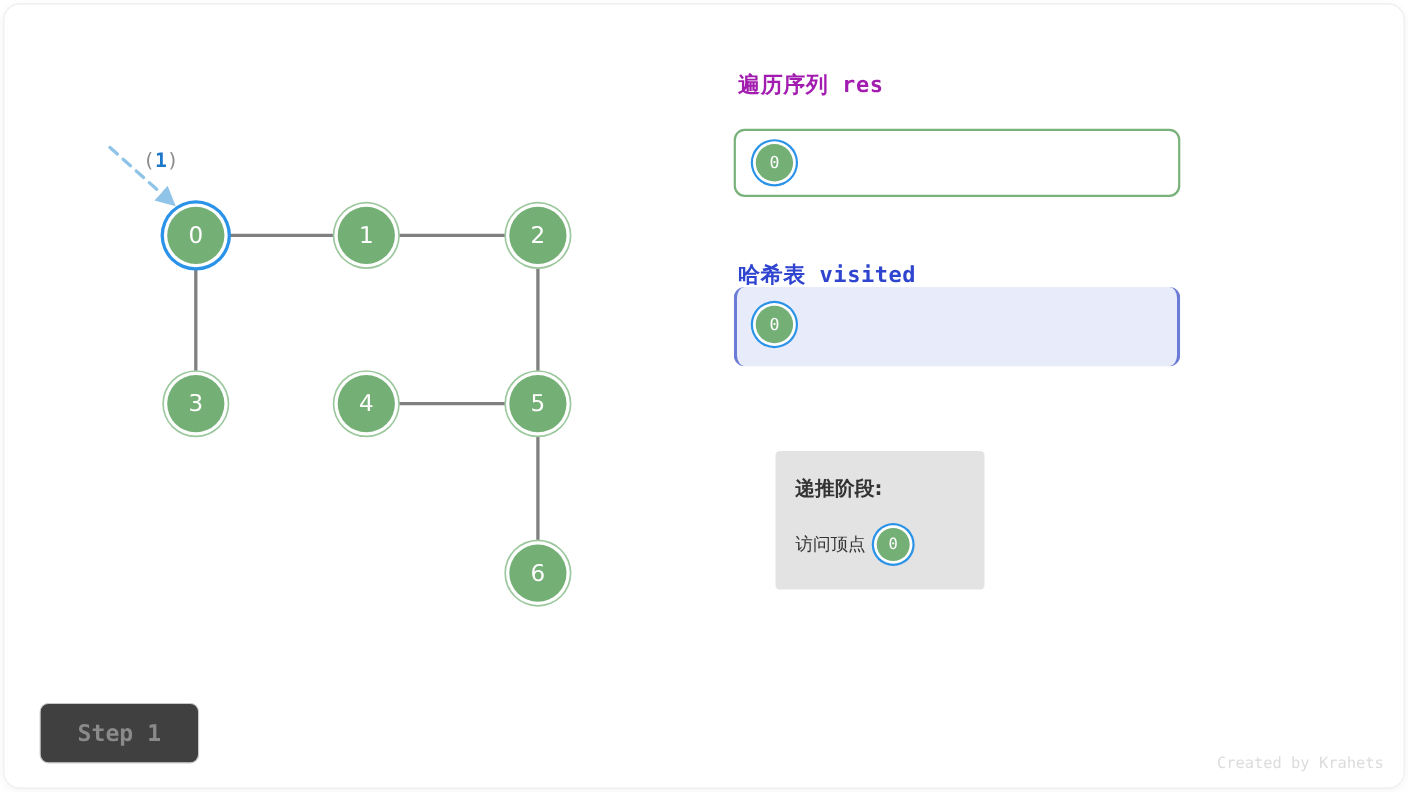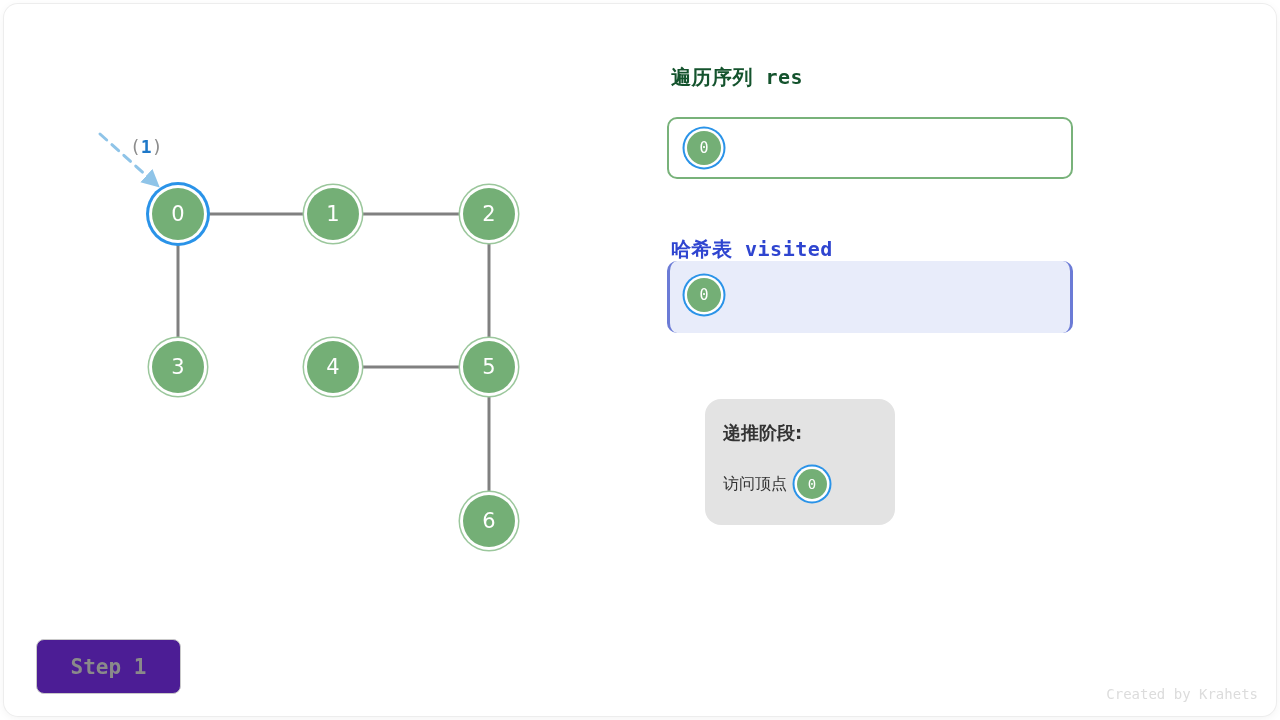--- a/index.html
+++ b/index.html
@@ -90,21 +90,21 @@
   }
 
   .panel-title {
     position: absolute;
     font-family: "DejaVu Sans Mono", "Liberation Sans", monospace;
     font-size: 20px;
     font-weight: bold;
     white-space: nowrap;
     letter-spacing: 0.5px;
   }
-  .panel-title.res-title { color: #14532d; left: 5px; top: 64px; }
+  .panel-title.res-title { color: #a21caf; left: 5px; top: 64px; }
   .panel-title.visited-title { color: #2f45d0; left: 5px; top: 208px; margin-top: 28px; }
 
   .res-box {
     position: absolute;
     left: 1px;
     top: 117px;
     width: 406px;
     height: 62px;
     border: 2px solid #78b27a;
     border-radius: 10px;
@@ -140,25 +140,25 @@
     box-sizing: border-box;
     box-shadow: 0 0 0 2.5px #ffffff, 0 0 0 4.5px #2a93e8;
   }
   .res-box .cell-node { left: 18px; top: 12px; }
   .visited-box .cell-node { left: 17px; top: 17px; }
 
   
   .info-box {
     position: absolute;
     left: 39px;
-    top: 399px;
+    top: 410px;
     width: 190px;
     height: 126px;
     background: #e3e3e3;
-    border-radius: 16px;
+    border-radius: 4px;
     box-sizing: border-box;
   }
   .info-heading {
     position: absolute;
     left: 18px;
     top: 22px;
     font-family: "DejaVu Sans", sans-serif;
     font-size: 18px;
     font-weight: bold;
     color: #333333;
@@ -187,21 +187,21 @@
     font-size: 14px;
   }
 
   
   #step-badge {
     position: absolute;
     left: 36px;
     top: 639px;
     width: 145px;
     height: 55px;
-    background: #4c1d95;
+    background: #404040;
     border: 1px solid #c9c9c9;
     border-radius: 8px;
     display: flex;
     align-items: center;
     justify-content: center;
     font-family: "DejaVu Sans Mono", monospace;
     font-size: 21px;
     font-weight: bold;
     color: #8a8a8a;
     box-sizing: border-box;

